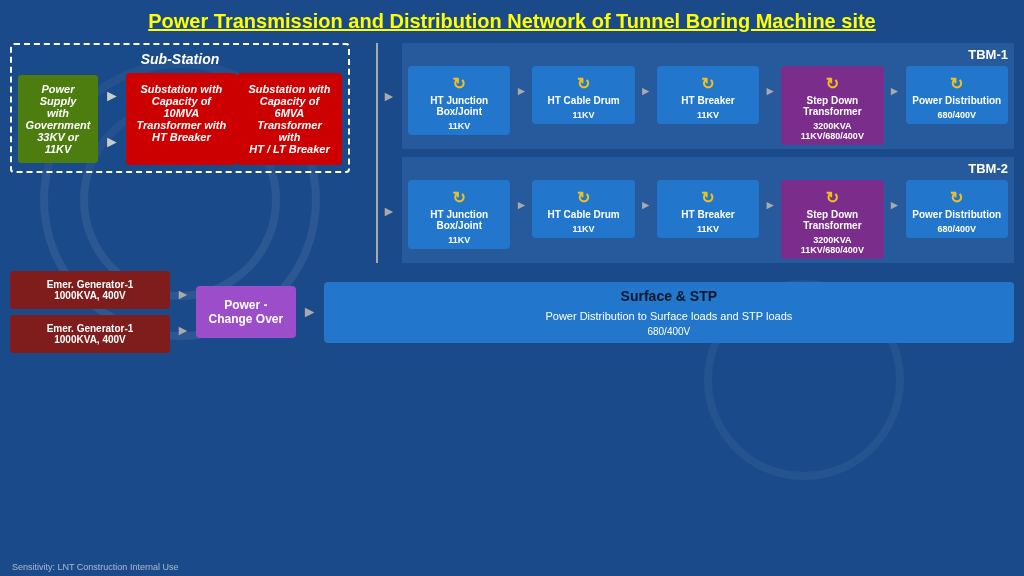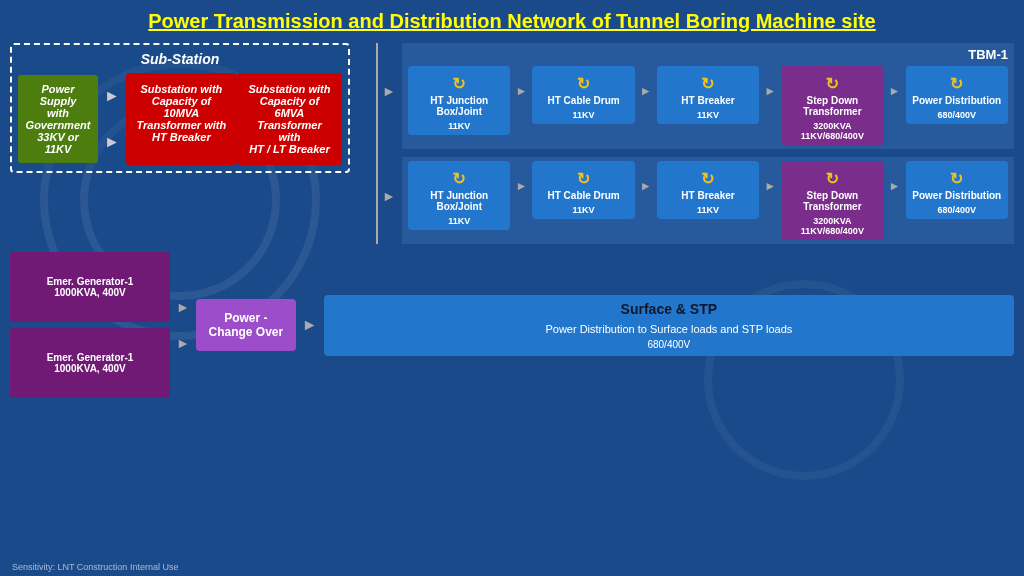--- a/index.html
+++ b/index.html
@@ -160,26 +160,26 @@
     }
 
     .generators-col {
       display: flex;
       flex-direction: column;
       gap: 6px;
       width: 160px;
     }
 
     .generator-box {
-      background: #701a75;
+      background: #7f1d1d;
       color: white;
       font-size: 10px;
       font-weight: bold;
       text-align: center;
-      padding: 24px 4px;
+      padding: 8px 4px;
       border-radius: 3px;
     }
 
     .changeover-box {
       background: #9b4dca;
       color: white;
       font-size: 12px;
       font-weight: bold;
       text-align: center;
       padding: 12px 10px;
@@ -346,20 +346,21 @@
             <div class="component-box">
               <div style="color:#f0c020; font-size:16px; text-align:center; margin-bottom:2px;">↻</div>
               <div class="component-label">Power Distribution</div>
               <span class="component-voltage">680/400V</span>
             </div>
 
           </div>
         </div>
 
         <div class="tbm-section">
+          <div class="tbm-label">TBM-2</div>
           <div class="tbm-components">
 
             <div class="component-box">
               <div style="color:#f0c020; font-size:16px; text-align:center; margin-bottom:2px;">↻</div>
               <div class="component-label">HT Junction Box/Joint</div>
               <span class="component-voltage">11KV</span>
             </div>
 
             <div style="color:#aaa; font-size:12px; padding-top:18px;">►</div>
 

